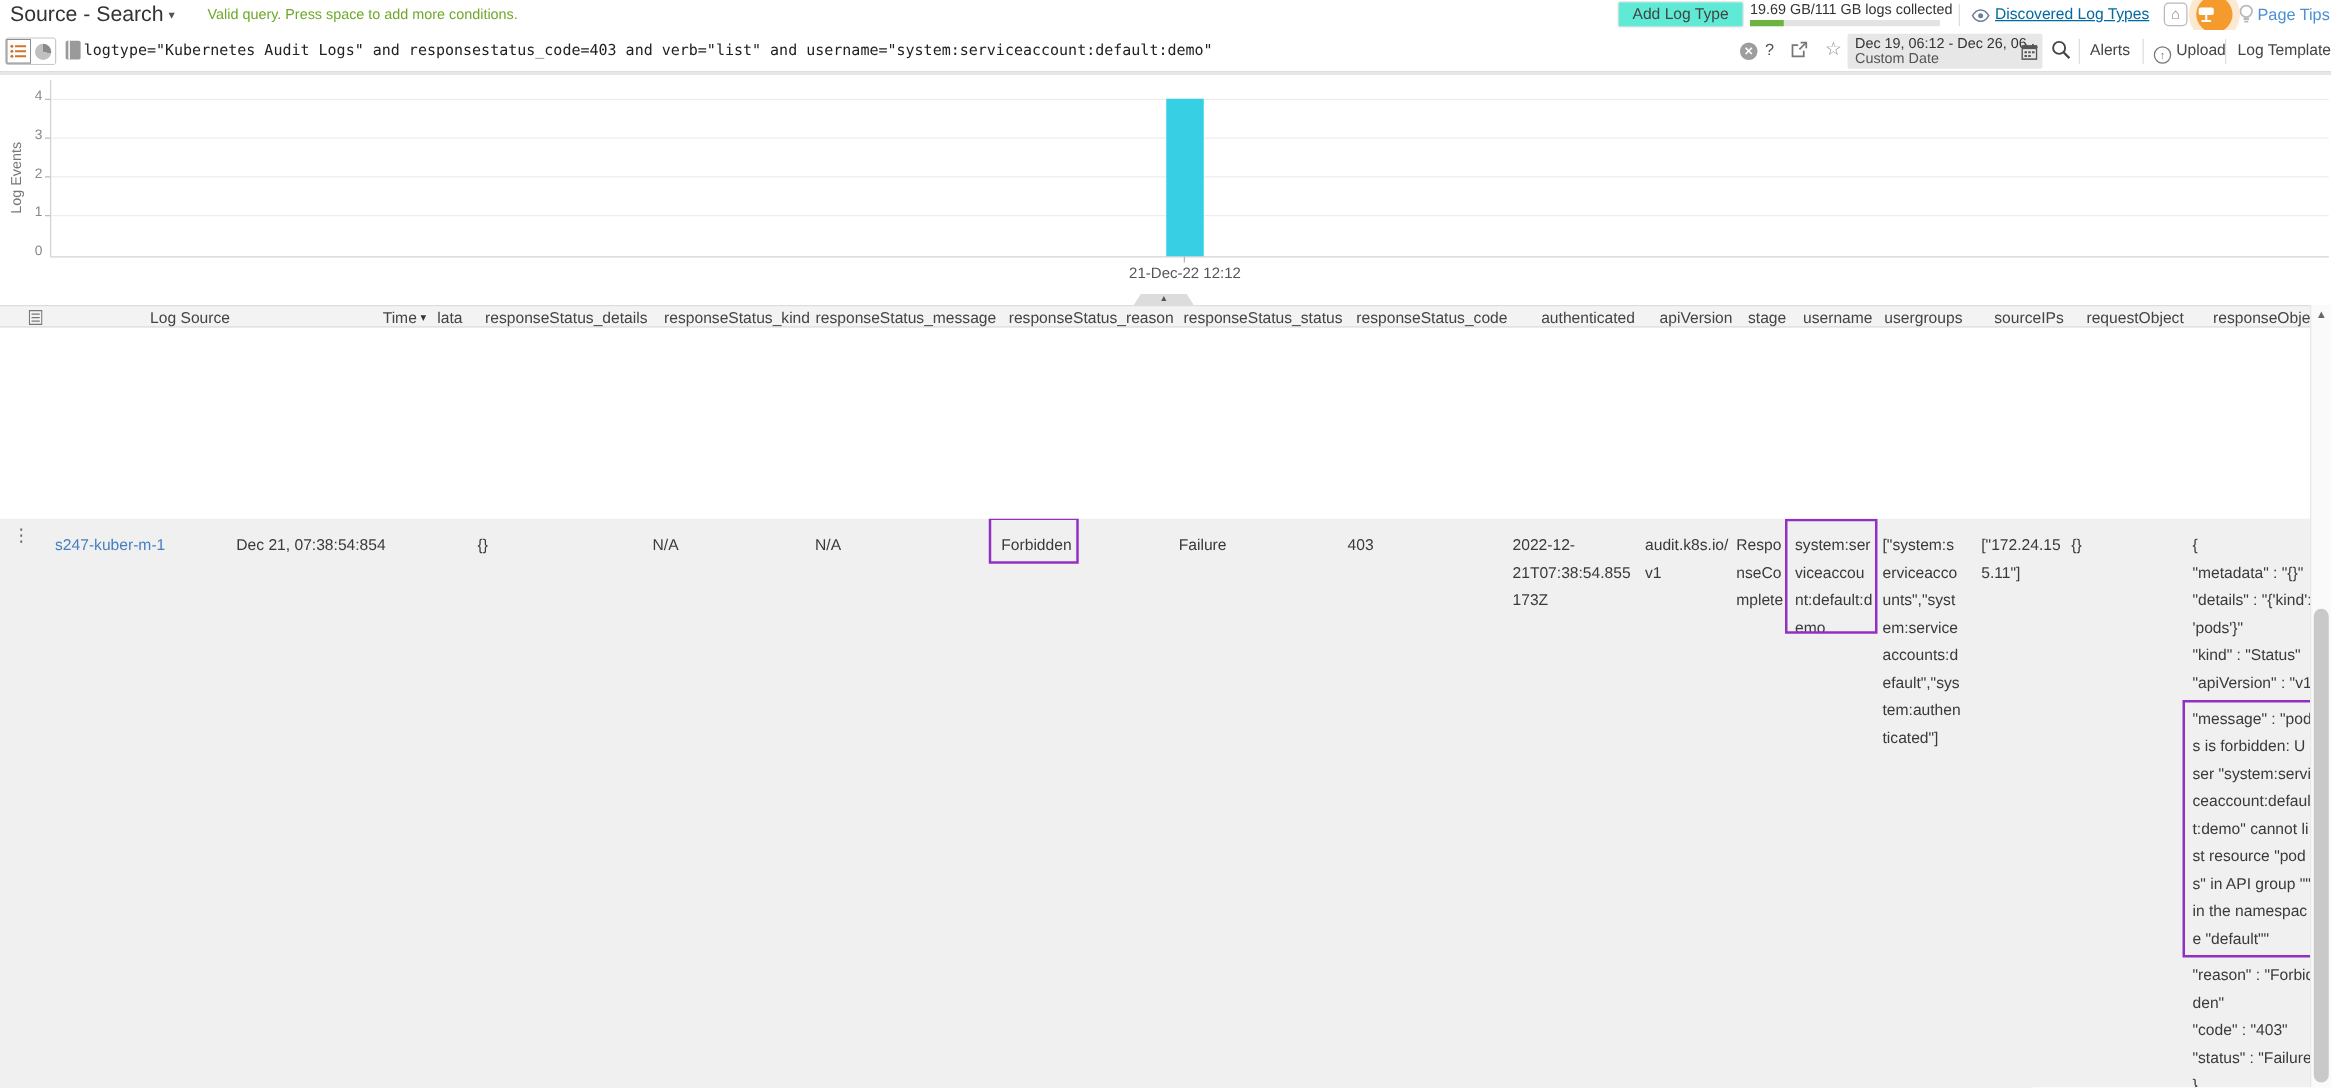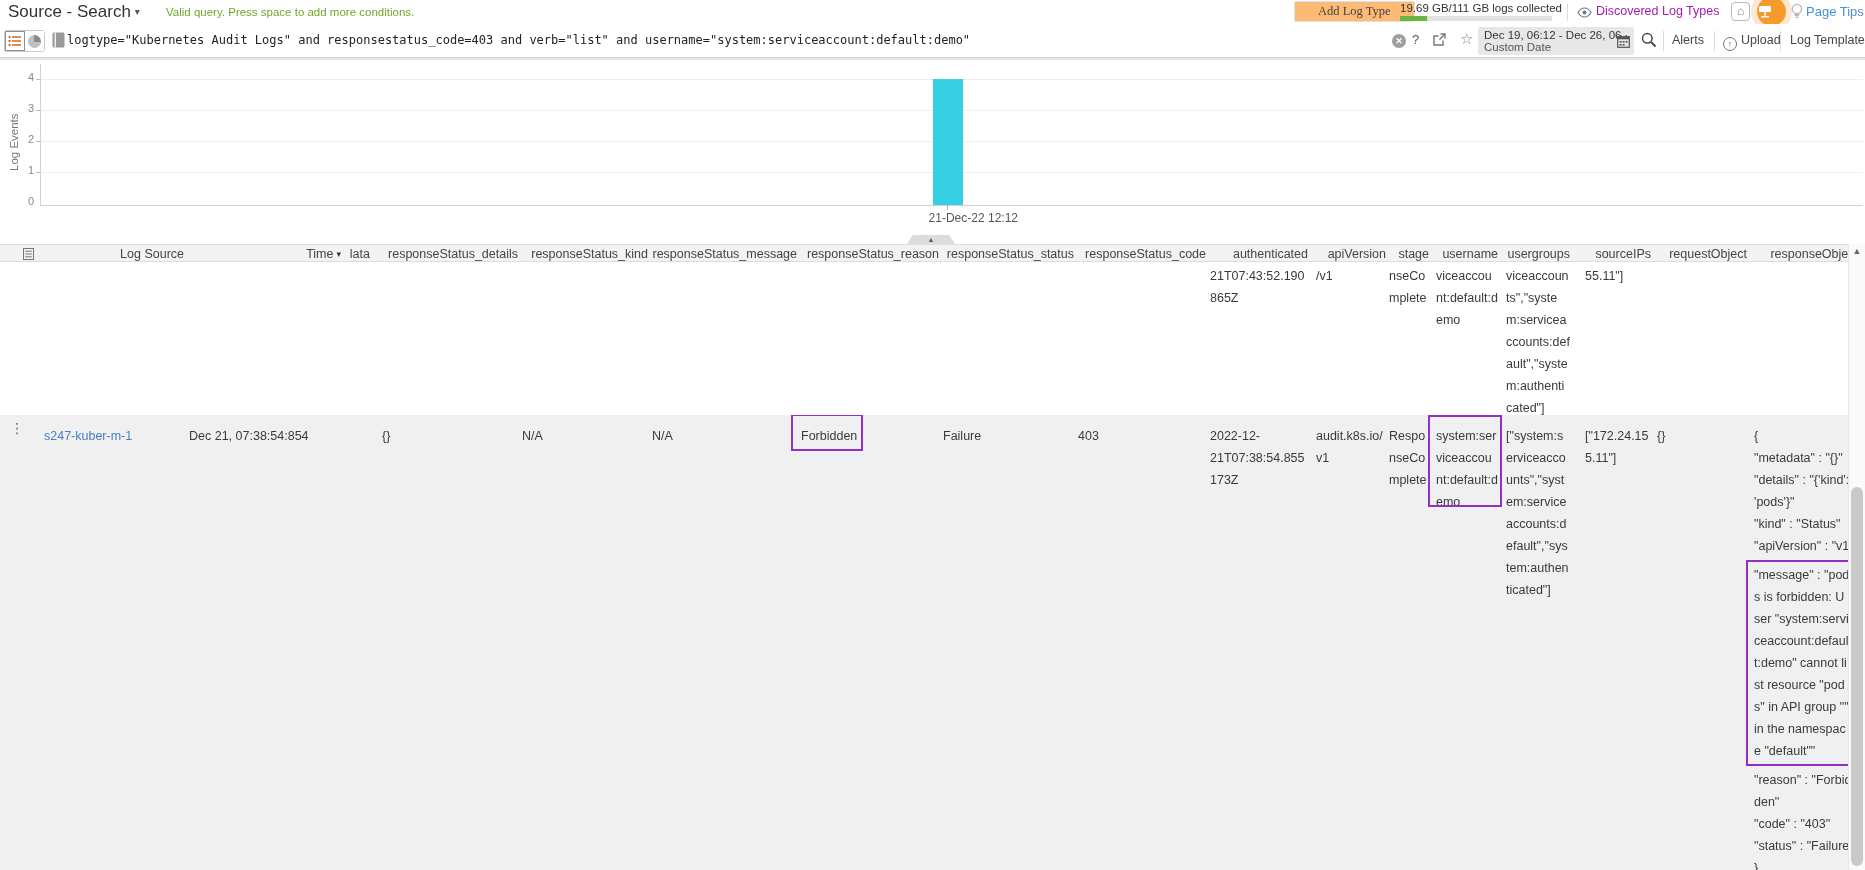--- a/index.html
+++ b/index.html
@@ -7,26 +7,26 @@
   .app {
     position: relative; width: 1865px; height: 870px; overflow: hidden;
     background: #fff; font-family: "Liberation Sans", sans-serif; color: #3a3a3a;
   }
 
   
   .topbar { position:absolute; left:0; top:0; width:1865px; height:24px; background:#fff; }
   .page-title { position:absolute; left:8px; top:2px; font-size:17px; color:#333; white-space:nowrap; }
   .title-caret { font-size:10px; color:#555; margin-left:4px; vertical-align:2px; }
   .valid-msg { position:absolute; left:166px; top:6px; font-size:11.5px; color:#6fa82a; white-space:nowrap; }
-  .addlog-btn { position:absolute; left:1294px; top:1px; height:21px; padding:0 23px; background:#fdba74; border:1px solid #e2e2e2; border-radius:2px; font-size:12.5px; color:#444; font-family:Liberation Serif, serif; line-height:19px; cursor:pointer; white-space:nowrap; }
+  .addlog-btn { position:absolute; left:1294px; top:1px; height:21px; padding:0 11px; background:#5eead4; border:1px solid #e2e2e2; border-radius:2px; font-size:12.5px; color:#444; font-family:Liberation Sans, sans-serif; line-height:19px; cursor:pointer; white-space:nowrap; }
   .tb-divider { position:absolute; top:3px; width:1px; height:18px; background:#ddd; }
   .usage-text { position:absolute; left:1400px; top:2px; font-size:11.5px; color:#333; white-space:nowrap; }
   .usage-track { position:absolute; left:1400px; top:16px; width:152px; height:5px; background:#e3e3e3; }
   .usage-fill { height:5px; width:18%; background:#6cb33f; }
-  .discovered { position:absolute; left:1577px; top:4px; font-size:12.5px; color:#a21caf; white-space:nowrap; cursor:pointer; }
+  .discovered { position:absolute; left:1577px; top:4px; font-size:12.5px; color:#0369a1; white-space:nowrap; cursor:pointer;text-decoration:underline; }
   .discovered svg { vertical-align:-3px; margin-right:4px; }
   .home-btn { position:absolute; left:1731px; top:2px; width:19px; height:19px; border:1px solid #b9b9b9; border-radius:4px; text-align:center; font-size:12px; line-height:17px; color:#888; cursor:pointer; background:#fff; }
   .zia-btn { position:absolute; left:1757px; top:-3px; width:29px; height:29px; border-radius:50%; background:#f59b2d; box-shadow:0 0 0 6px rgba(245,155,45,.22); text-align:center; cursor:pointer; }
   .zia-btn svg { margin-top:6px; }
   .bulb-icon { position:absolute; left:1791px; top:3px; cursor:pointer; }
   .pagetips { position:absolute; left:1806px; top:4px; font-size:13px; color:#4b8fd4; white-space:nowrap; cursor:pointer; }
 
   
   .searchbar { position:absolute; left:0; top:24px; width:1865px; height:34px; background:#fff; border-bottom:1px solid #d4d4d4; }
   .view-toggle { position:absolute; left:4px; top:6px; width:41px; height:22px; border:1px solid #c9c9c9; border-radius:3px; display:flex; }
@@ -50,21 +50,21 @@
   
   .chart { position:absolute; left:0; top:58px; width:1865px; height:177px; border-top:2px solid #e6e6e6; }
   .gridline { position:absolute; left:40px; right:2px; height:1px; background:#eeeeee; }
   .axis-x { position:absolute; left:40px; right:2px; top:145px; height:1px; background:#d2d2d2; }
   .axis-y { position:absolute; left:40px; top:4px; width:1px; height:141px; background:#d2d2d2; }
   .ytick { position:absolute; left:14px; width:20px; height:16px; font-size:11px; color:#888; text-align:right; }
   .ytick-dash { position:absolute; left:36px; width:4px; height:1px; background:#bbb; }
   .ylabel { position:absolute; left:8px; top:39px; height:86px; writing-mode:vertical-rl; transform:rotate(180deg); font-size:11.5px; color:#777; text-align:center; }
   .bar { position:absolute; left:933px; top:19px; width:30px; height:126px; background:#36cfe3; }
   .bar-tick { position:absolute; left:947px; top:145px; width:1px; height:5px; background:#b5b5b5; }
-  .xlabel { position:absolute; left:878px; top:151px; width:140px; text-align:right; font-size:12px; color:#555; white-space:nowrap; }
+  .xlabel { position:absolute; left:878px; top:151px; width:140px; text-align:center; font-size:12px; color:#555; white-space:nowrap; }
 
   
   .collapse-tab { position:absolute; left:907px; top:235px; width:48px; height:9px; background:#dcdcdc; clip-path:polygon(0 100%, 12% 0, 88% 0, 100% 100%); text-align:center; font-size:7px; line-height:9px; color:#555; cursor:pointer; }
 
   
   .thead { position:absolute; left:0; top:244px; width:1865px; height:18px; background:#f3f3f3; border-top:1px solid #ddd; border-bottom:1px solid #ddd; }
   .th { position:absolute; top:2px; font-size:12.5px; color:#444; white-space:nowrap; cursor:pointer;text-align:right; }
   .sort-caret { font-size:9px; color:#333; margin-left:3px; vertical-align:1px; }
   .select-icon { position:absolute; left:23px; top:3px; cursor:pointer; }
 
@@ -259,28 +259,20 @@
     <span class="th col-stg">authenticated</span>
     <span class="th col-api">apiVersion</span>
     <span class="th col-stage">stage</span>
     <span class="th col-user">username</span>
     <span class="th col-grp">usergroups</span>
     <span class="th col-ip">sourceIPs</span>
     <span class="th col-req">requestObject</span>
     <span class="th col-resp">responseObject</span>
   </div>
 
-  <div class="partial-row">
-    <div class="cell wrap-word col-stg" style="top:3px">21T07:43:52.190865Z</div>
-    <div class="cell col-api" style="top:3px">/v1</div>
-    <div class="cell wrap-all col-stage" style="top:3px">nseComplete</div>
-    <div class="cell wrap-all col-user" style="top:3px">viceaccount:default:demo</div>
-    <div class="cell wrap-all col-grp" style="top:3px">viceaccounts","system:serviceaccounts:default","system:authenticated"]</div>
-    <div class="cell wrap-all col-ip" style="top:3px">55.11"]</div>
-  </div>
 
   <div class="data-row">
     <div class="kebab">⋮</div>
     <div class="cell col-src" style="top:10px"><span class="link">s247-kuber-m-1</span></div>
     <div class="cell col-time" style="top:10px">Dec 21, 07:38:54:854</div>
     <div class="cell col-det" style="top:10px">{}</div>
     <div class="cell col-kind" style="top:10px">N/A</div>
     <div class="cell col-msg" style="top:10px">N/A</div>
     <div class="cell col-rsn" style="top:10px">Forbidden</div>
     <div class="hl-outline hl-forbidden"></div>

